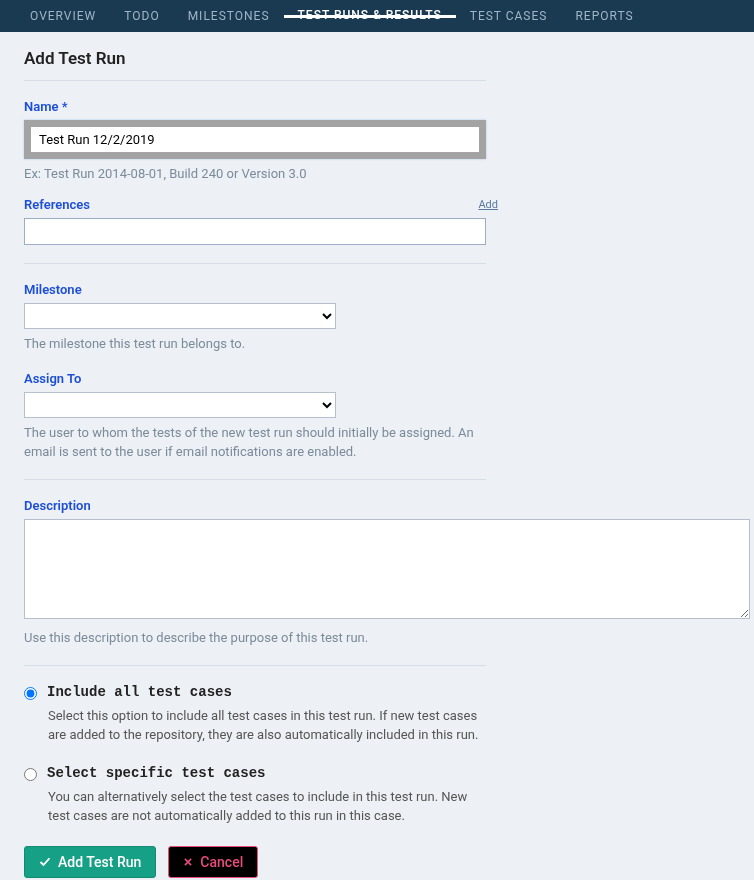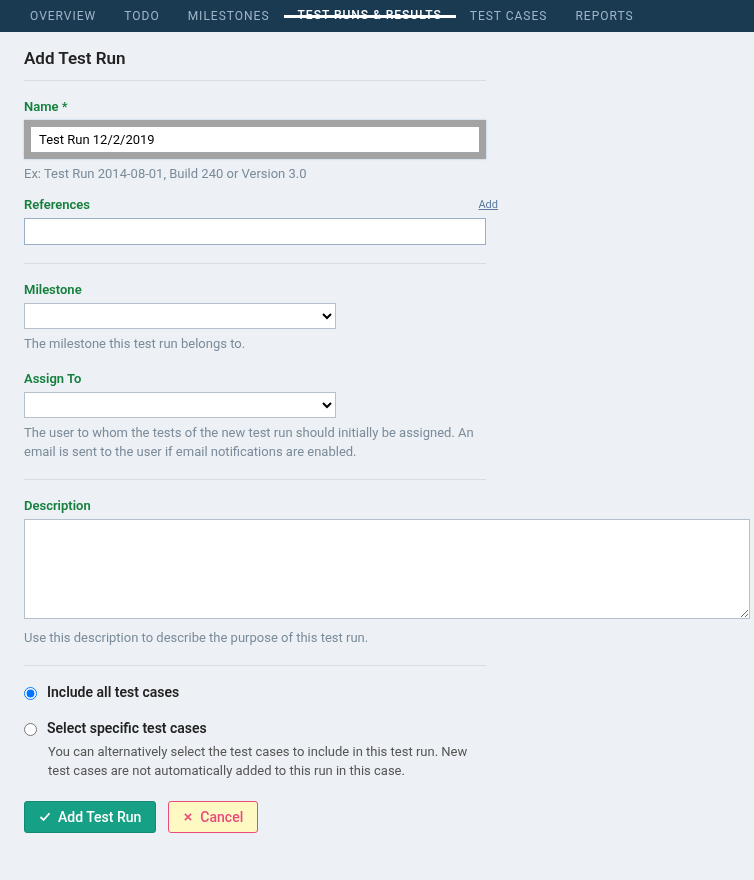--- a/index.html
+++ b/index.html
@@ -57,21 +57,21 @@
       border-top: 1px solid #d5dde5;
       margin: 18px 0;
       width: 462px;
     }
     .form-section {
       margin-bottom: 14px;
     }
     .form-label {
       font-size: 13px;
       font-weight: 600;
-      color: #15803d;
+      color: #1d4ed8;
       display: block;
       margin-bottom: 6px;
     }
     .form-label-row {
       display: flex;
       justify-content: space-between;
       align-items: center;
       width: 474px;
     }
     .add-link {
@@ -131,20 +131,21 @@
     .radio-input {
       margin-top: 3px;
       margin-right: 10px;
       cursor: pointer;
     }
     .radio-label {
       font-size: 14px;
       font-weight: 600;
       color: #222;
       cursor: pointer;
+      font-family: Liberation Mono, monospace;
     }
     .radio-help {
       font-size: 13px;
       color: #555;
       margin-left: 24px;
       line-height: 1.5;
       max-width: 440px;
     }
     .button-row {
       display: flex;
@@ -161,21 +162,21 @@
       align-items: center;
       gap: 7px;
       font-family: inherit;
     }
     .btn-primary {
       background-color: #16a085;
       color: #fff;
       border: 1px solid #138a72;
     }
     .btn-secondary {
-      background-color: #fef9c3;
+      background-color: #000000;
       color: #e74c7b;
       border: 1px solid #e74c7b;
     }
     .icon-check {
       width: 12px;
       height: 12px;
     }
     .icon-x {
       width: 10px;
       height: 10px;
@@ -243,20 +244,21 @@
     <div class="help-text">Use this description to describe the purpose of this test run.</div>
   </div>
 
   <hr class="divider-full">
 
   <div class="radio-section">
     <div class="radio-row">
       <input type="radio" name="include_mode" class="radio-input" checked="" style="">
       <label class="radio-label">Include all test cases</label>
     </div>
+    <div class="radio-help">Select this option to include all test cases in this test run. If new test cases are added to the repository, they are also automatically included in this run.</div>
   </div>
 
   <div class="radio-section">
     <div class="radio-row">
       <input type="radio" name="include_mode" class="radio-input" style="">
       <label class="radio-label">Select specific test cases</label>
     </div>
     <div class="radio-help">You can alternatively select the test cases to include in this test run. New test cases are not automatically added to this run in this case.</div>
   </div>
 

